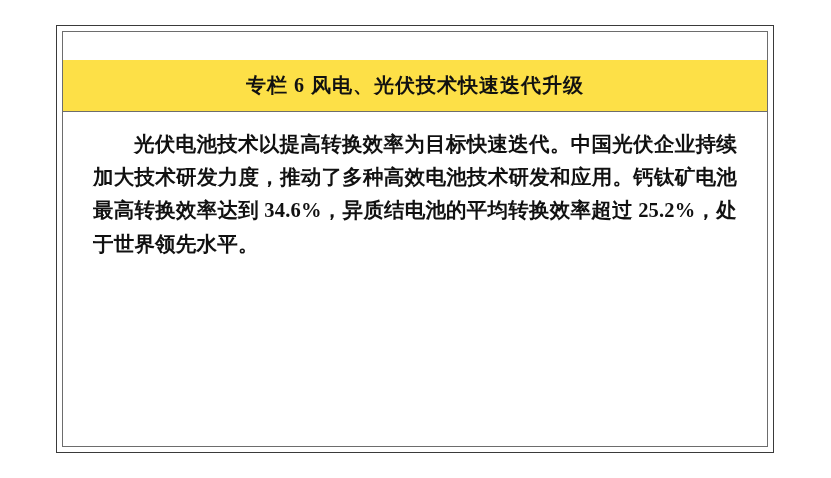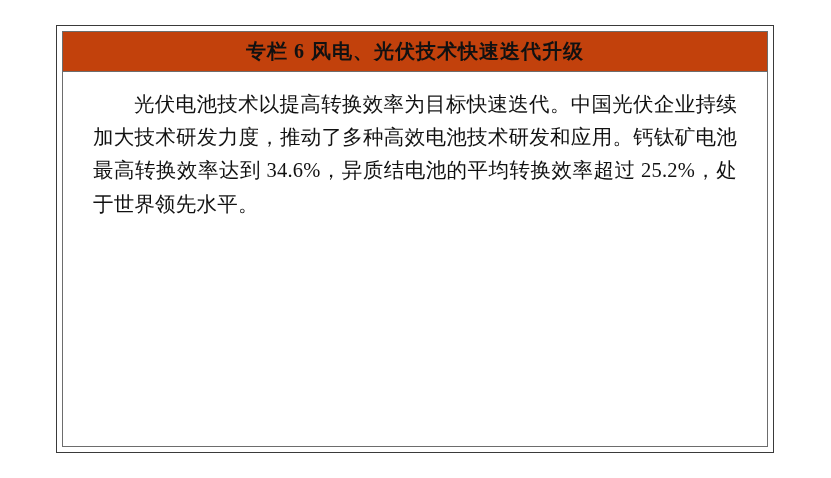--- a/index.html
+++ b/index.html
@@ -33,27 +33,28 @@
     position: absolute;
     left: 5px;
     top: 5px;
     right: 5px;
     bottom: 5px;
     border: 1px solid #6d6d6d;
     box-sizing: border-box;
     background: #ffffff;
   }
   .title-bar {
-    height: 40px;
-    background: #c2410c;
+    height: 52px;
+    background: #fde047;
     border-bottom: 1px solid #6d6d6d;
     display: flex;
     align-items: center;
     justify-content: center;
     box-sizing: border-box;
+    margin-top: 28px;
   }
   .title-text {
     font-family: "Liberation Serif", "DejaVu Serif", serif;
     font-size: 20px;
     font-weight: bold;
     color: #111111;
     letter-spacing: 1px;
     white-space: nowrap;
   }
   .body-area {
@@ -63,20 +64,21 @@
   p.para {
     margin: 0 0 2px 0;
     text-indent: 2em;
     font-size: 20.5px;
     line-height: 1.62;
     color: #111111;
     text-align: justify;
     text-justify: inter-ideograph;
     letter-spacing: 0.2px;
     word-break: break-all;
+    font-weight: bold;
   }
 </style>
 </head>
 <body>
 
 <div class="page">
   <div class="box">
     <div class="box-inner">
       <div class="title-bar">
         <span class="title-text">专栏 6  风电、光伏技术快速迭代升级</span>

